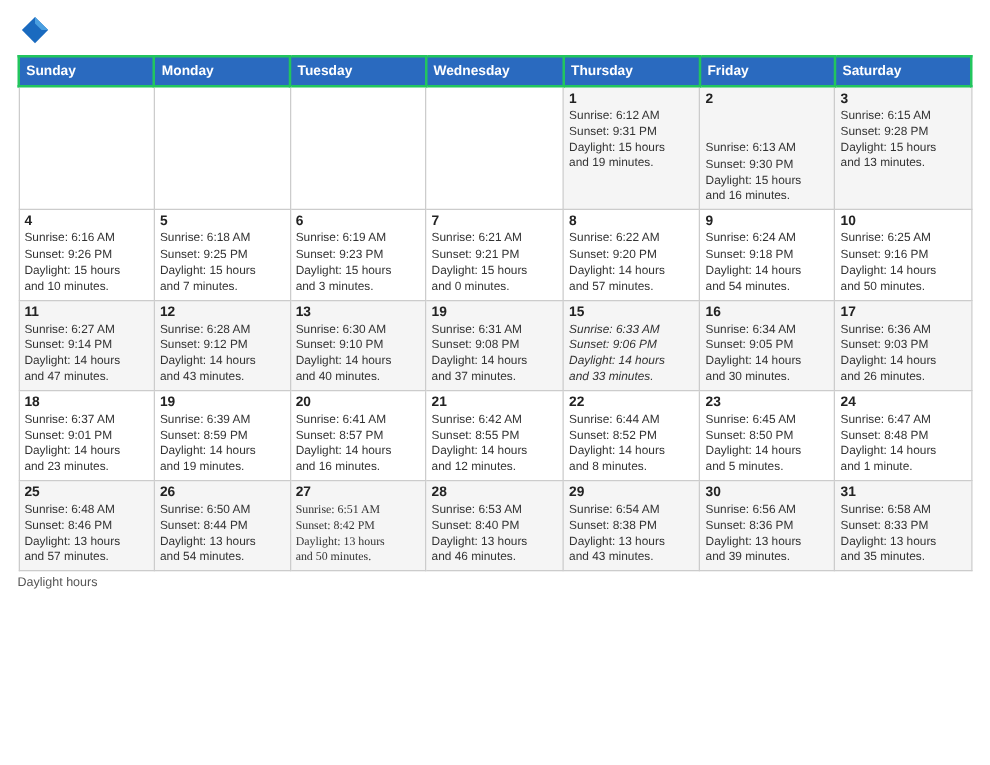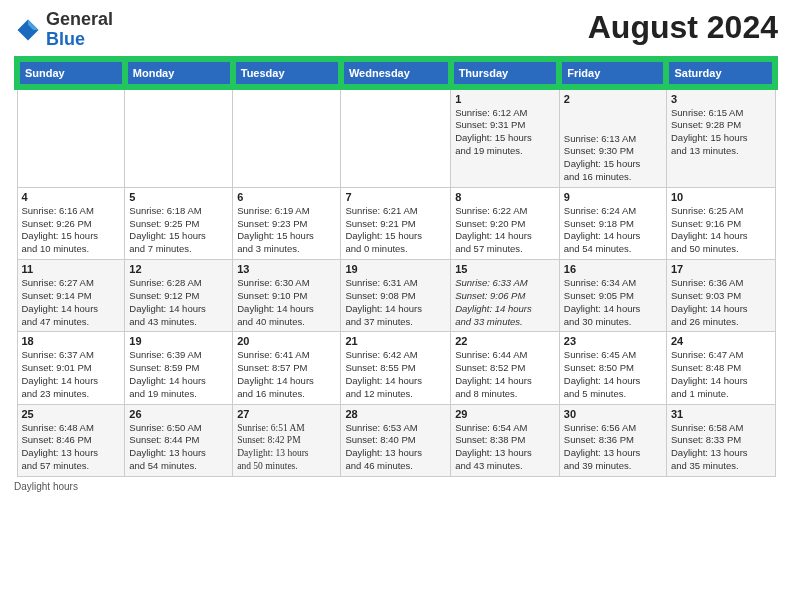--- a/index.html
+++ b/index.html
@@ -55,21 +55,21 @@
       border-collapse: collapse;
       font-size: 10px;
     }
     .calendar thead th {
       background-color: #2a6abf;
       color: #fff;
       text-align: left;
       padding: 5px 5px;
       font-size: 11px;
       font-weight: bold;
-      border: 6px solid #22c55e;
+      border: 2px solid #22c55e;
     }
     .calendar tbody td {
       border: 1px solid #ccc;
       vertical-align: top;
       padding: 3px 4px;
       width: 113px;
       min-height: 70px;
       background: #fff;
     }
     .calendar tbody tr:nth-child(odd) td {
@@ -102,27 +102,22 @@
 </head>
 <body>
 
 <div class="container">
   <div class="header">
     <div class="logo">
       <svg class="logo-icon" viewBox="0 0 32 32">
         <polygon points="16,4 28,16 16,28 4,16" fill="#1a6abf"></polygon>
         <polygon points="16,4 28,16 22,16 16,10" fill="#4a9fe0"></polygon>
       </svg>
-      <div class="logo-text">
-        <div><span class="general">General</span></div>
-        <div><span class="blue">Blue</span></div>
-      </div>
     </div>
     <div class="title-block">
-      <div class="month-year">August 2024</div>
     </div>
   </div>
 
   <table class="calendar">
     <thead>
       <tr>
       <th>Sunday</th>
           <th>Monday</th>
           <th>Tuesday</th>
           <th>Wednesday</th>

